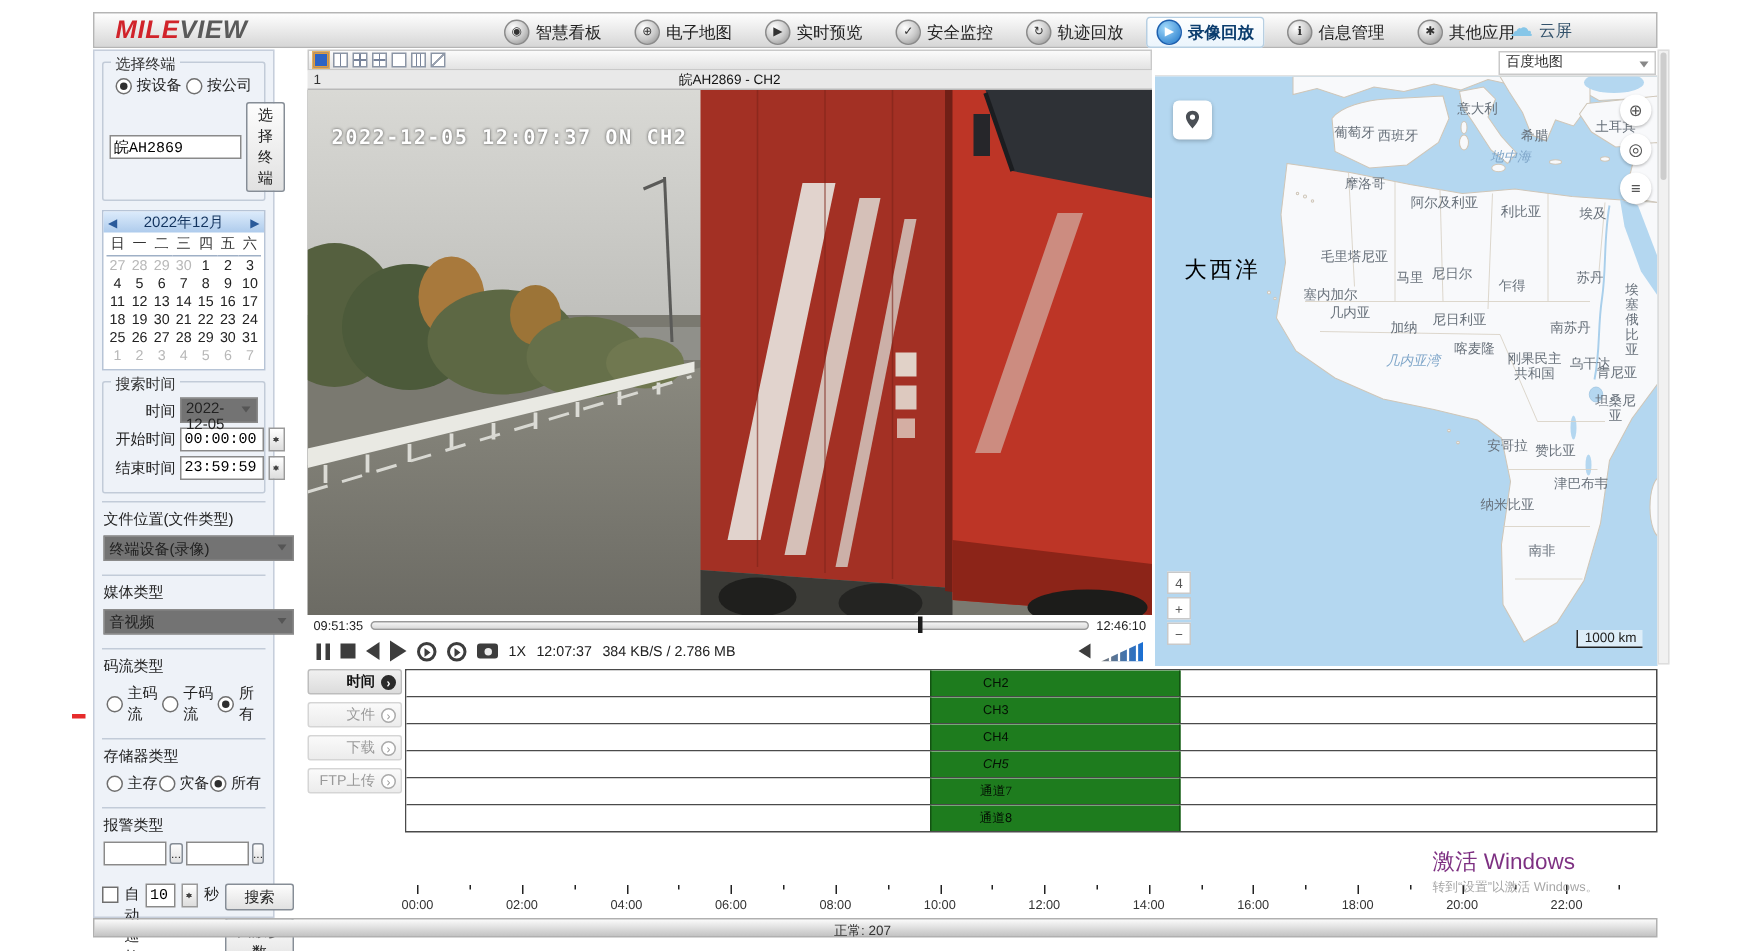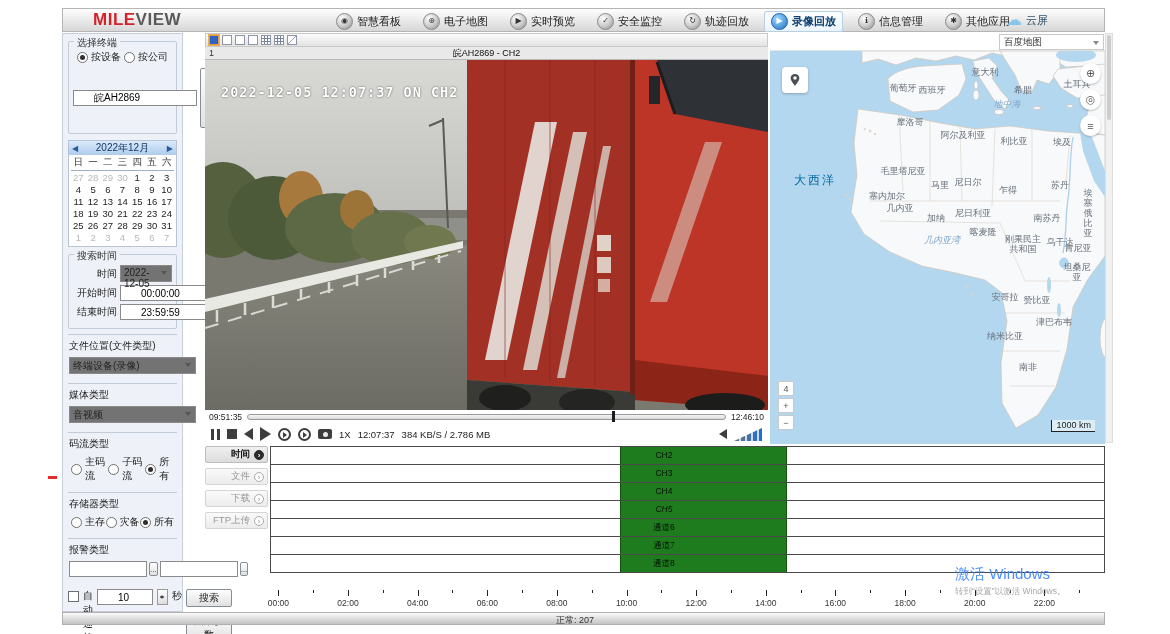--- a/index.html
+++ b/index.html
@@ -2,43 +2,43 @@
 <html><head>
 <meta charset="utf-8">
 <style>
   html,body{margin:0;padding:0;}
   body{width:1170px;height:634px;position:relative;background:#fff;overflow:hidden;
        font-family:"Liberation Sans","DejaVu Sans",sans-serif;font-size:11px;color:#222;}
   .abs{position:absolute;}
   
   .topbar{left:62px;top:8px;width:1043px;height:24px;background:linear-gradient(#fefefe,#d7d7d7);
           border:1px solid #b5b5b5;box-sizing:border-box;display:flex;align-items:center;}
-  .logo{margin-left:30px;font-weight:bold;font-size:17px;letter-spacing:.5px;}
+  .logo{margin-left:14px;font-style:italic;font-weight:bold;font-size:17px;letter-spacing:.5px;}
   .logo .mile{color:#d1232a;} .logo .view{color:#5a5a5a;}
   .nav{position:absolute;left:266px;top:1px;display:flex;gap:8px;height:22px;align-items:center;}
   .nav-item{display:flex;align-items:center;gap:4px;padding:2px 7px;font-size:11px;color:#222;cursor:default;border-radius:3px;}
   .nav-icon{width:15px;height:15px;border-radius:50%;flex:0 0 auto;
             background:radial-gradient(circle at 35% 30%,#fff,#c9c9c9 55%,#8a8a8a);
             border:1px solid #8a8a8a;display:flex;align-items:center;justify-content:center;
             font-size:8px;color:#333;line-height:1;}
   .nav-item.selected{background:linear-gradient(#ffffff,#eaf4fc);box-shadow:0 0 0 1px #b7cfe2 inset;}
   .nav-item.selected .nav-icon{background:radial-gradient(circle at 35% 30%,#9fd8fb,#1f76c8);border-color:#1d5fae;color:#fff;}
   .nav-item.selected .nav-label{color:#0b3d6e;font-weight:bold;}
   .cloud{position:absolute;right:56px;top:3px;display:flex;align-items:center;gap:4px;font-size:11px;color:#33526b;}
   .cloud-glyph{color:#86c6e8;font-size:16px;line-height:1;}
   
   .sidebar{left:62px;top:33px;width:121px;height:579px;background:#eef2f8;border:1px solid #c6cedb;box-sizing:border-box;font-size:10px;}
   .group{border:1px solid #c2cbd8;margin:7px 5px 5px;padding:7px 4px 5px;position:relative;border-radius:2px;}
   .group-label{position:absolute;top:-6px;left:5px;background:#eef2f8;padding:0 3px;font-size:10px;color:#333;}
   .radio-row{display:flex;justify-content:space-between;padding:1px 4px 4px;}
   .radio{display:inline-flex;align-items:center;gap:3px;}
   .radio .dot{width:9px;height:9px;border:1px solid #6f6f6f;border-radius:50%;background:#fff;position:relative;flex:0 0 auto;}
   .radio.sel .dot::after{content:"";position:absolute;inset:2px;background:#2f2f2f;border-radius:50%;}
-  .tb{height:14px;border:1px solid #8a8a8a;background:#fff;font-size:10px;padding:0 20px;
-      font-family:Liberation Sans, sans-serif;box-sizing:content-box;}
+  .tb{height:14px;border:1px solid #8a8a8a;background:#fff;font-size:10px;padding:0 2px;
+      font-family:Liberation Mono, monospace;box-sizing:content-box;}
   .btn{background:linear-gradient(#fdfdfd,#e1e1e1);border:1px solid #868d96;border-radius:2px;
        font-size:10px;padding:1px 7px;color:#222;font-family:inherit;}
   .term-row{display:flex;gap:3px;align-items:center;}
   
   .calendar{margin:6px 5px;border:1px solid #b7c4d6;background:#fff;}
   .cal-head{display:flex;justify-content:space-between;align-items:center;height:14px;padding:0 3px;
             background:linear-gradient(#dcebfb,#aecbec);font-size:10px;color:#12335e;}
   .cal-arrow{color:#2a5a9a;font-size:8px;}
   .cal-grid{display:grid;grid-template-columns:repeat(7,1fr);text-align:center;font-size:9.5px;padding:1px 2px 3px;row-gap:1px;}
   .wd{color:#333;border-bottom:1px solid #9fb0c6;padding-bottom:1px;}
@@ -93,21 +93,21 @@
   .vmeta{color:#222;}
   .ic-spk{margin-left:auto;width:0;height:0;border:5px solid transparent;border-right:8px solid #3d3d3d;border-left:none;}
   
   .map-panel{left:770px;top:33px;width:335px;height:410px;background:#fff;}
   .map-topbar{height:17px;background:#fff;border-bottom:1px solid #e2e2e2;position:relative;}
   .map-select{position:absolute;right:1px;top:1px;width:95px;height:14px;line-height:14px;border:1px solid #c9c9c9;
               font-size:9.5px;color:#333;padding:0 4px;background:#fff;}
   .map-select::after{content:"";position:absolute;right:4px;top:6px;border:3px solid transparent;border-top:4px solid #888;}
   .map-canvas{position:relative;width:335px;height:393px;background:#b4d7f0;overflow:hidden;}
   .map-label{position:absolute;transform:translate(-50%,-50%);font-size:9px;color:#67707a;white-space:pre-line;text-align:center;line-height:1.1;}
-  .map-label.ocean{font-size:12px;color:#0369a1;letter-spacing:2px;}
+  .map-label.ocean{font-size:15px;color:#000000;letter-spacing:2px;}
   .map-label.sea{color:#7fa6c9;font-style:italic;}
   .pin-btn{position:absolute;left:12px;top:16px;width:26px;height:26px;background:#fff;border-radius:4px;
            box-shadow:0 1px 3px rgba(0,0,0,.25);display:flex;align-items:center;justify-content:center;}
   .map-tools{position:absolute;right:4px;top:12px;display:flex;flex-direction:column;gap:5px;}
   .map-tool{width:21px;height:21px;border-radius:50%;background:#fff;box-shadow:0 1px 2px rgba(0,0,0,.25);
             display:flex;align-items:center;justify-content:center;font-size:11px;color:#555;}
   .zoom-widget{position:absolute;left:8px;bottom:14px;display:flex;flex-direction:column;gap:2px;}
   .zoom-btn{width:14px;height:13px;background:#fff;border:1px solid #c9c9c9;font-size:9px;color:#555;
             display:flex;align-items:center;justify-content:center;}
   .map-scale{position:absolute;right:10px;bottom:12px;font-size:9px;color:#222;border-left:1.5px solid #222;border-bottom:1.5px solid #222;padding:0 4px 1px 4px;background:rgba(255,255,255,.55);}
@@ -128,21 +128,21 @@
   .chrow:last-child{border-bottom:none;}
   .block{position:absolute;top:0;bottom:0;background:#1e7c1e;border-left:1px solid #135312;border-right:1px solid #135312;}
   .block .bl{position:absolute;left:0;width:52%;top:0;bottom:0;text-align:center;font-size:8.5px;line-height:16px;color:#041104;}
   .axis{position:absolute;left:65px;top:147px;width:835px;height:22px;}
   .tick{position:absolute;top:0;width:1px;background:#222;}
   .axis-lab{position:absolute;top:8px;transform:translateX(-50%);font-size:8.5px;color:#333;}
   .statusbar{left:62px;top:612px;width:1043px;height:13px;background:linear-gradient(#fbfbfb,#c3c3c3);
              border:1px solid #b0b0b0;box-sizing:border-box;}
   .status-text{position:absolute;left:493px;top:1px;font-size:9px;color:#333;}
   .watermark{left:955px;top:565px;color:#8f8f8f;opacity:.9;pointer-events:none;}
-  .wm1{font-size:15px;color:#3b82f6;}
+  .wm1{font-size:15px;color:#701a75;}
   .wm2{font-size:8.5px;color:#9c9c9c;margin-top:2px;}
   .red-dash{left:48px;top:476px;width:9px;height:3px;background:#e62b2b;}
   .pin-svg{width:14px;height:16px;}
 </style>
 </head>
 <body>
 
 <div class="abs topbar">
   <div class="logo">
     <span class="mile">MILE</span><span class="view">VIEW</span>
@@ -610,25 +610,20 @@
         <div class="block" style="left: 41.9%; width: 19.8%;">
           <div class="bl">CH4</div>
         </div>
       </div>
       <div class="chrow">
         <div class="block" style="left: 41.9%; width: 19.8%; font-style: italic;">
           <div class="bl">CH5</div>
         </div>
       </div>
       <div class="chrow">
-        <div class="block" style="left: 41.9%; width: 19.8%;">
-          <div class="bl">通道6</div>
-        </div>
-      </div>
-      <div class="chrow">
         <div class="block" style="left: 41.9%; width: 19.8%; font-family: Liberation Serif, serif;">
           <div class="bl">通道7</div>
         </div>
       </div>
       <div class="chrow">
         <div class="block" style="left: 41.9%; width: 19.8%;">
           <div class="bl">通道8</div>
         </div>
       </div>
     </div>

